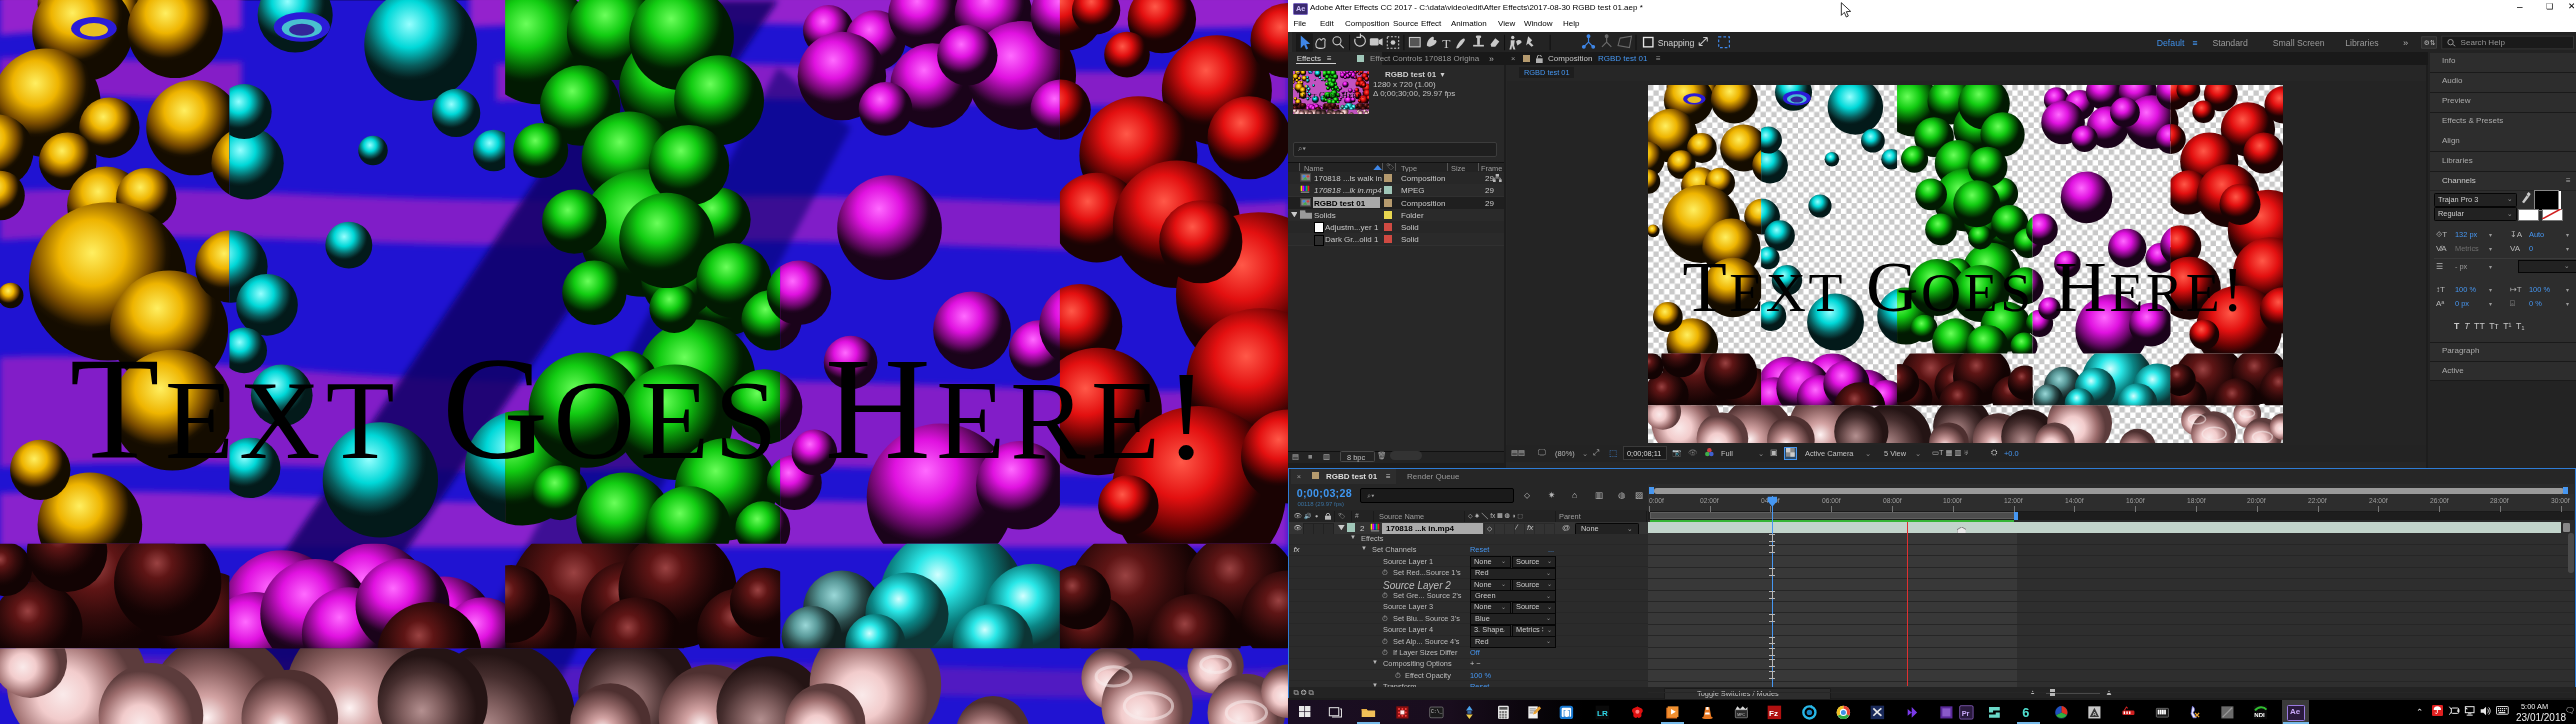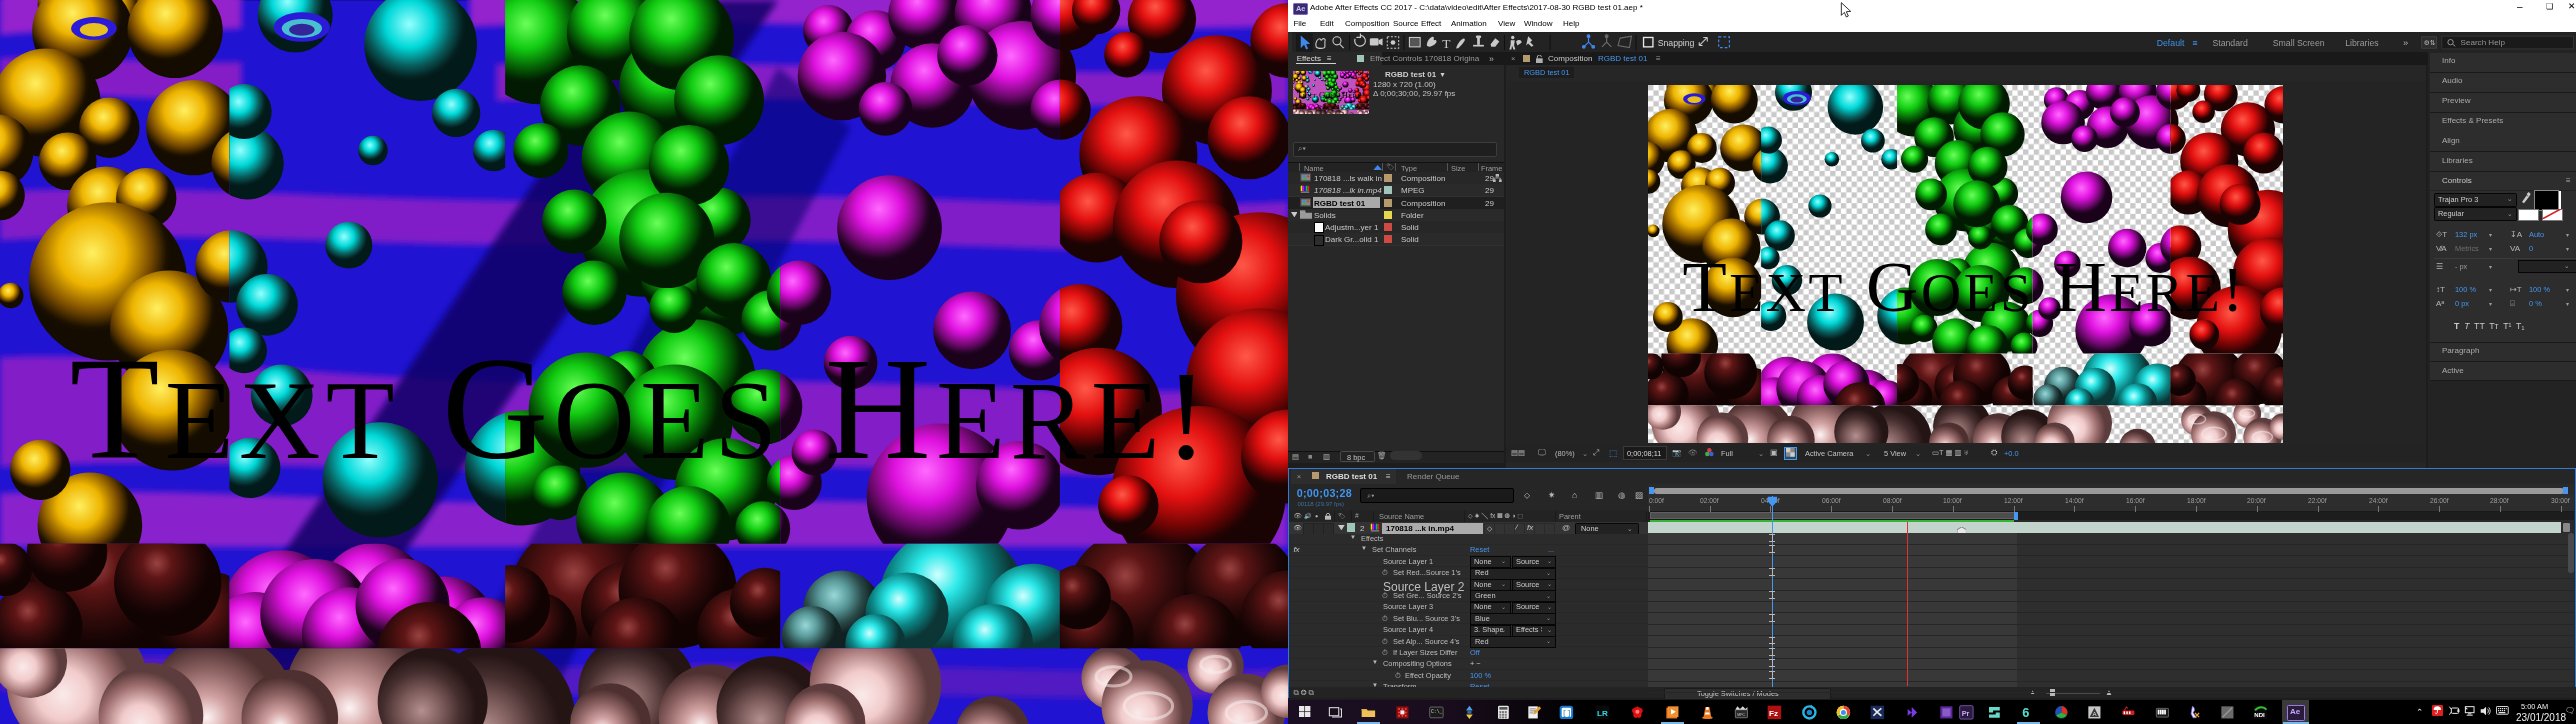--- a/index.html
+++ b/index.html
@@ -608,21 +608,21 @@
       <div class="ab" style="left:1154px;top:76px;font-size:8px;color:#ababab;white-space:pre;">Audio</div>
       <div class="ab" style="left:1142px;top:93px;width:146px;height:19px;background:#2d2d2d;border-bottom:0.7px solid #1a1a1a;"></div>
       <div class="ab" style="left:1154px;top:96px;font-size:8px;color:#ababab;white-space:pre;">Preview</div>
       <div class="ab" style="left:1142px;top:113px;width:146px;height:19px;background:#2d2d2d;border-bottom:0.7px solid #1a1a1a;"></div>
       <div class="ab" style="left:1154px;top:116px;font-size:8px;color:#ababab;white-space:pre;">Effects &amp; Presets</div>
       <div class="ab" style="left:1142px;top:132px;width:146px;height:19px;background:#2d2d2d;border-bottom:0.7px solid #1a1a1a;"></div>
       <div class="ab" style="left:1154px;top:136px;font-size:8px;color:#ababab;white-space:pre;">Align</div>
       <div class="ab" style="left:1142px;top:152px;width:146px;height:19px;background:#2d2d2d;border-bottom:0.7px solid #1a1a1a;"></div>
       <div class="ab" style="left:1154px;top:156px;font-size:8px;color:#ababab;white-space:pre;">Libraries</div>
       <div class="ab" style="left:1142px;top:172px;width:146px;height:18px;background:#2d2d2d;"></div>
-      <div class="ab" style="left:1154px;top:176px;font-size:8px;color:#c9c9c9;white-space:pre;">Controls</div>
+      <div class="ab" style="left:1154px;top:176px;font-size:8px;color:#c9c9c9;white-space:pre;">Channels</div>
       <div class="ab" style="left:1278px;top:176px;font-size:8px;color:#ababab;white-space:pre;">≡</div>
       <div class="ab" style="left:1142px;top:191px;width:146px;height:152px;background:#2d2d2d;"></div>
       <div class="ab" style="left:1146px;top:193px;width:81px;height:12px;background:#222;border:0.7px solid #060606;border-radius:1.3px;"></div>
       <div class="ab" style="left:1150px;top:195px;font-size:7.4px;color:#cecece;white-space:pre;">Trajan Pro 3</div>
       <div class="ab" style="left:1219px;top:195px;font-size:6.7px;color:#9a9a9a;white-space:pre;">⌄</div>
       <svg class="ab" style="left:1232px;top:192px" width="10.7" height="12" viewBox="0 0 16 18">
         <path d="M3,15 L10,5 L13,8 L6,17 Z M10,3 L13,0 L16,3 L13,8" fill="#c9c9c9"></path>
       </svg>
       <div class="ab" style="left:1250px;top:191px;width:23px;height:19px;background:#fff;"></div>
       <div class="ab" style="left:1246px;top:190px;width:23px;height:19px;background:#000;border:0.7px solid #888;"></div>
@@ -757,21 +757,21 @@
       <div class="ab" style="left:224px;top:556px;width:42px;height:10px;background:#222;border:0.7px solid #060606;"></div>
       <div class="ab" style="left:228px;top:557px;font-size:7.4px;color:#cecece;white-space:pre;">Source</div>
       <div class="ab" style="left:259px;top:557px;font-size:6px;color:#9a9a9a;white-space:pre;">⌄</div>
       <div class="ab" style="left:0.7px;top:567px;width:359px;height:11.4px;border-bottom:0.7px solid #272727;"></div>
       <div class="ab" style="left:94px;top:568px;font-size:7.4px;color:#b8b8b8;white-space:pre;">⏱</div>
       <div class="ab" style="left:105px;top:568px;font-size:7.4px;color:#bebebe;white-space:pre;">Set Red...Source 1’s</div>
       <div class="ab" style="left:182px;top:568px;width:84px;height:10px;background:#222;border:0.7px solid #060606;"></div>
       <div class="ab" style="left:187px;top:568px;font-size:7.4px;color:#cecece;white-space:pre;">Red</div>
       <div class="ab" style="left:258px;top:569px;font-size:6px;color:#9a9a9a;white-space:pre;">⌄</div>
       <div class="ab" style="left:0.7px;top:578px;width:359px;height:11.4px;border-bottom:0.7px solid #272727;"></div>
-      <div class="ab" style="left:95px;top:580px;font-size:12px;color:#bebebe;white-space:pre;">Source Layer 2</div>
+      <div class="ab" style="left:95px;top:580px;font-size:10px;color:#bebebe;white-space:pre;font-style:italic;">Source Layer 2</div>
       <div class="ab" style="left:182px;top:579px;width:39px;height:10px;background:#222;border:0.7px solid #060606;"></div>
       <div class="ab" style="left:186px;top:580px;font-size:7.4px;color:#cecece;white-space:pre;">None</div>
       <div class="ab" style="left:213px;top:580px;font-size:6px;color:#9a9a9a;white-space:pre;">⌄</div>
       <div class="ab" style="left:224px;top:579px;width:42px;height:10px;background:#222;border:0.7px solid #060606;"></div>
       <div class="ab" style="left:228px;top:580px;font-size:7.4px;color:#cecece;white-space:pre;">Source</div>
       <div class="ab" style="left:259px;top:580px;font-size:6px;color:#9a9a9a;white-space:pre;">⌄</div>
       <div class="ab" style="left:0.7px;top:590px;width:359px;height:11.4px;border-bottom:0.7px solid #272727;"></div>
       <div class="ab" style="left:94px;top:591px;font-size:7.4px;color:#b8b8b8;white-space:pre;">⏱</div>
       <div class="ab" style="left:105px;top:591px;font-size:7.4px;color:#bebebe;white-space:pre;">Set Gre... Source 2’s</div>
       <div class="ab" style="left:182px;top:590px;width:84px;height:10px;background:#222;border:0.7px solid #060606;"></div>
@@ -790,21 +790,21 @@
       <div class="ab" style="left:105px;top:614px;font-size:7.4px;color:#bebebe;white-space:pre;">Set Blu... Source 3’s</div>
       <div class="ab" style="left:182px;top:613px;width:84px;height:10px;background:#222;border:0.7px solid #060606;"></div>
       <div class="ab" style="left:187px;top:614px;font-size:7.4px;color:#cecece;white-space:pre;">Blue</div>
       <div class="ab" style="left:258px;top:614px;font-size:6px;color:#9a9a9a;white-space:pre;">⌄</div>
       <div class="ab" style="left:0.7px;top:624px;width:359px;height:11.4px;border-bottom:0.7px solid #272727;"></div>
       <div class="ab" style="left:95px;top:625px;font-size:7.4px;color:#bebebe;white-space:pre;">Source Layer 4</div>
       <div class="ab" style="left:182px;top:625px;width:39px;height:10px;background:#222;border:0.7px solid #060606;"></div>
       <div class="ab" style="left:186px;top:625px;font-size:7.4px;color:#cecece;white-space:pre;">3. Shape</div>
       <div class="ab" style="left:213px;top:626px;font-size:6px;color:#9a9a9a;white-space:pre;">⌄</div>
       <div class="ab" style="left:224px;top:625px;width:42px;height:10px;background:#222;border:0.7px solid #060606;"></div>
-      <div class="ab" style="left:228px;top:625px;font-size:7.4px;color:#cecece;white-space:pre;">Effects ∶</div>
+      <div class="ab" style="left:228px;top:625px;font-size:7.4px;color:#cecece;white-space:pre;">Metrics ∶</div>
       <div class="ab" style="left:259px;top:626px;font-size:6px;color:#9a9a9a;white-space:pre;">⌄</div>
       <div class="ab" style="left:0.7px;top:635px;width:359px;height:11.4px;border-bottom:0.7px solid #272727;"></div>
       <div class="ab" style="left:94px;top:637px;font-size:7.4px;color:#b8b8b8;white-space:pre;">⏱</div>
       <div class="ab" style="left:105px;top:637px;font-size:7.4px;color:#bebebe;white-space:pre;">Set Alp... Source 4’s</div>
       <div class="ab" style="left:182px;top:636px;width:84px;height:10px;background:#222;border:0.7px solid #060606;"></div>
       <div class="ab" style="left:187px;top:637px;font-size:7.4px;color:#cecece;white-space:pre;">Red</div>
       <div class="ab" style="left:258px;top:637px;font-size:6px;color:#9a9a9a;white-space:pre;">⌄</div>
       <div class="ab" style="left:0.7px;top:647px;width:359px;height:11.4px;border-bottom:0.7px solid #272727;"></div>
       <div class="ab" style="left:94px;top:648px;font-size:7.4px;color:#b8b8b8;white-space:pre;">⏱</div>
       <div class="ab" style="left:105px;top:648px;font-size:7.4px;color:#bebebe;white-space:pre;">If Layer Sizes Differ</div>

